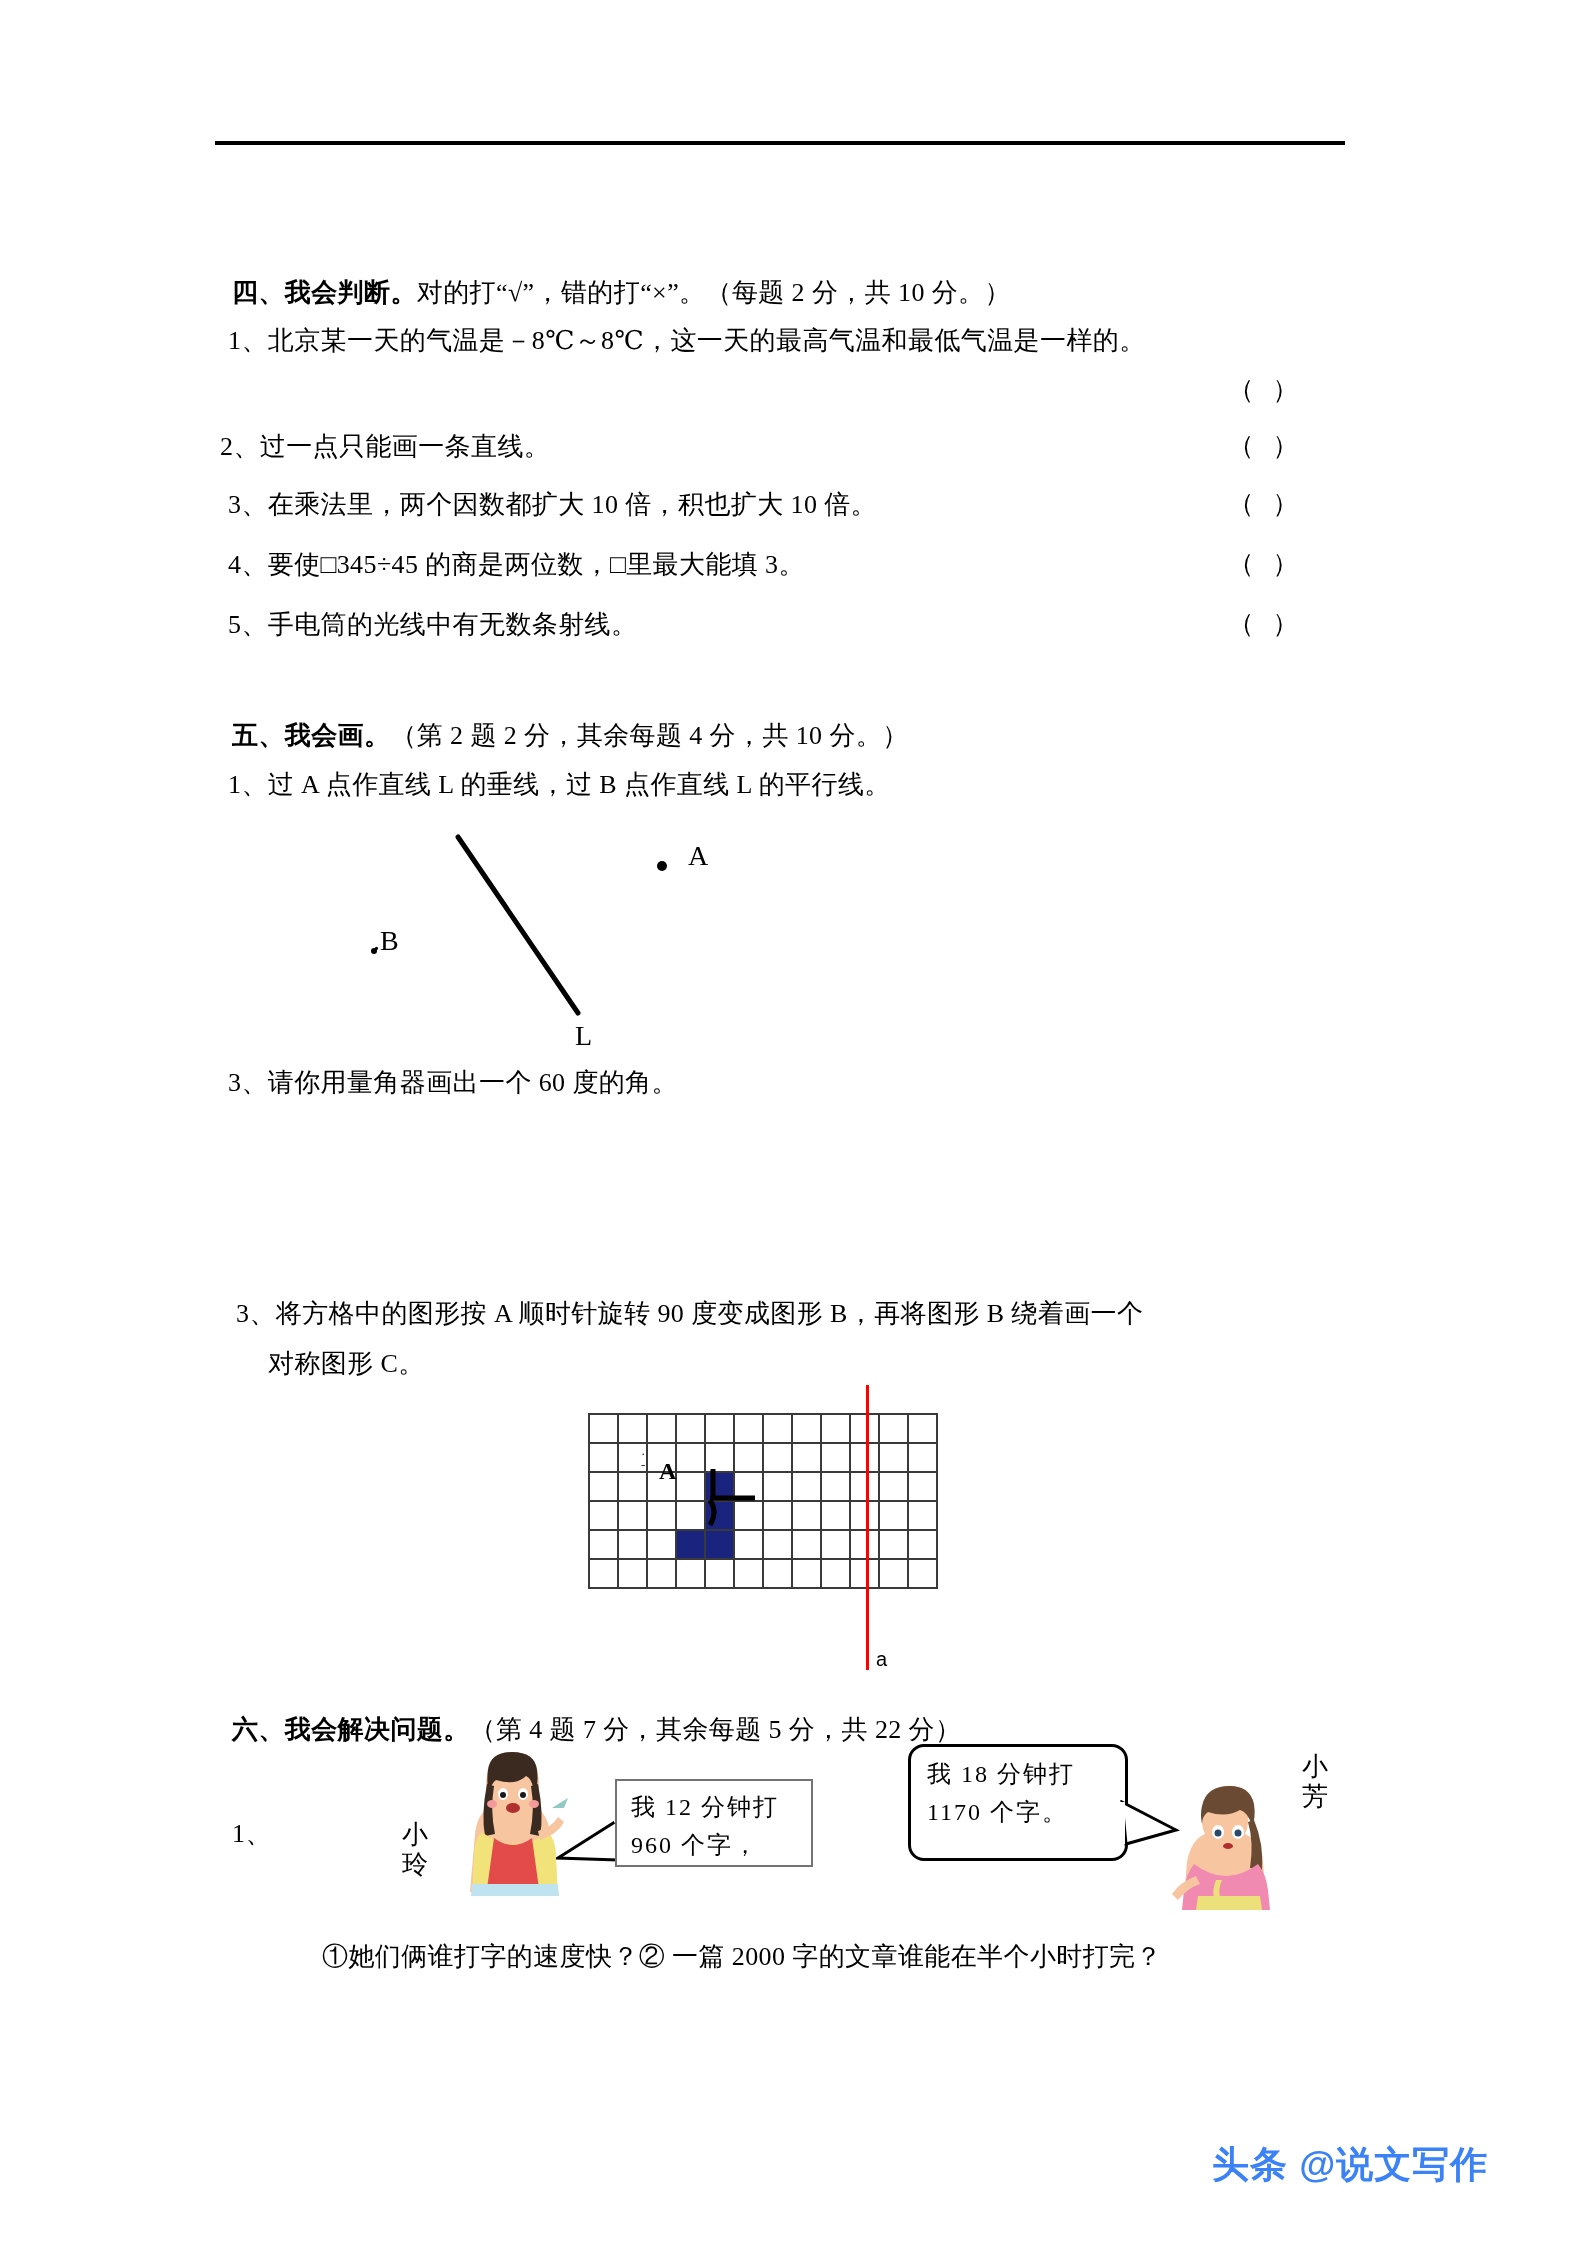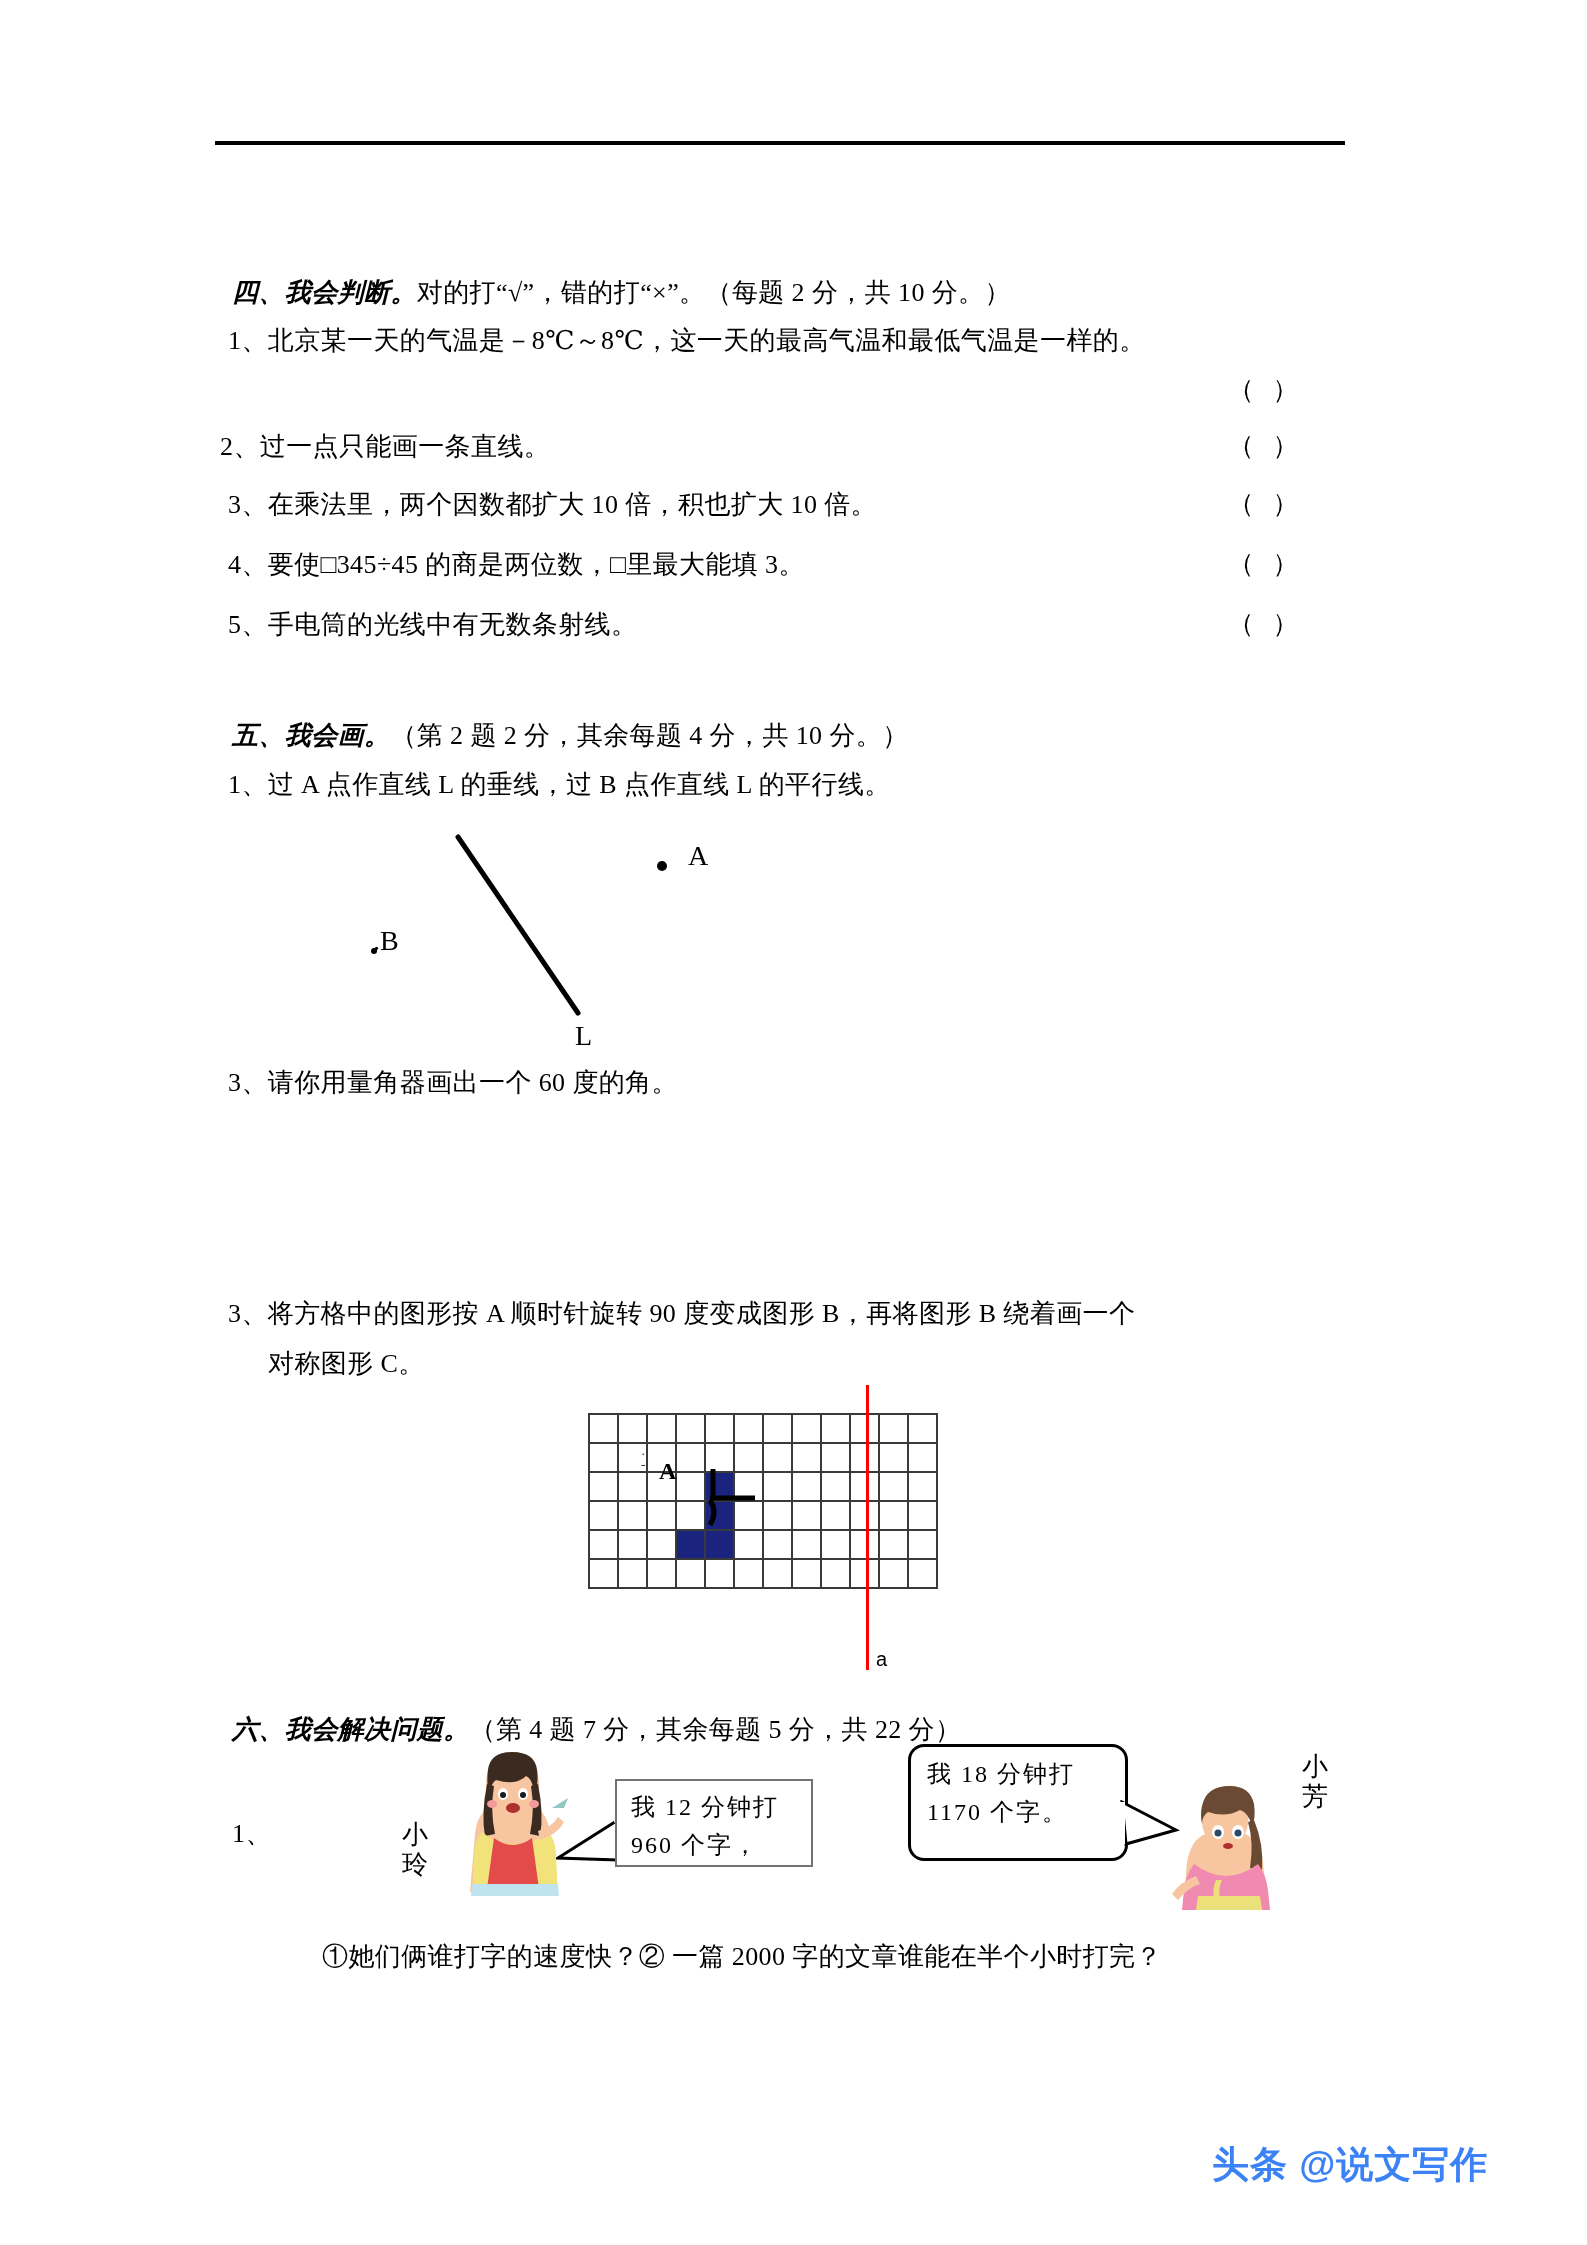--- a/index.html
+++ b/index.html
@@ -42,21 +42,20 @@
     white-space: nowrap;
   }
   .head-line {
     position: absolute;
     font-size: 26px;
     white-space: nowrap;
     letter-spacing: 0.4px;
   }
   .head-line .hd {
     font-weight: bold;
-    font-style: italic;
   }
 
   .paren {
     position: absolute;
     font-size: 26px;
     letter-spacing: 6px;
   }
 
   
   .geo {
@@ -259,21 +258,21 @@
       <circle cx="332" cy="46" r="5" fill="#000"></circle>
       <circle cx="44" cy="131" r="3" fill="#000"></circle>
     </svg>
     <div class="lbl" style="left:358px; top:20px;">A</div>
     <div class="lbl" style="left:43px; top:105px;">.B</div>
     <div class="lbl" style="left:245px; top:200px;">L</div>
   </div>
 
   <div class="tx" style="left:228px; top:1064px;">3、请你用量角器画出一个 60 度的角。</div>
 
-  <div class="tx" style="left:228px; top:1295px;">3、将方格中的图形按 A 顺时针旋转 90 度变成图形 B，再将图形 B 绕着画一个</div>
+  <div class="tx" style="left:236px; top:1295px;">3、将方格中的图形按 A 顺时针旋转 90 度变成图形 B，再将图形 B 绕着画一个</div>
   <div class="tx" style="left:268px; top:1345px;">对称图形 C。</div>
 
   <div class="gridwrap">
     <table class="grid">
       <tbody>
           <tr>
         <td></td>
             <td></td>
             <td></td>
             <td></td>

